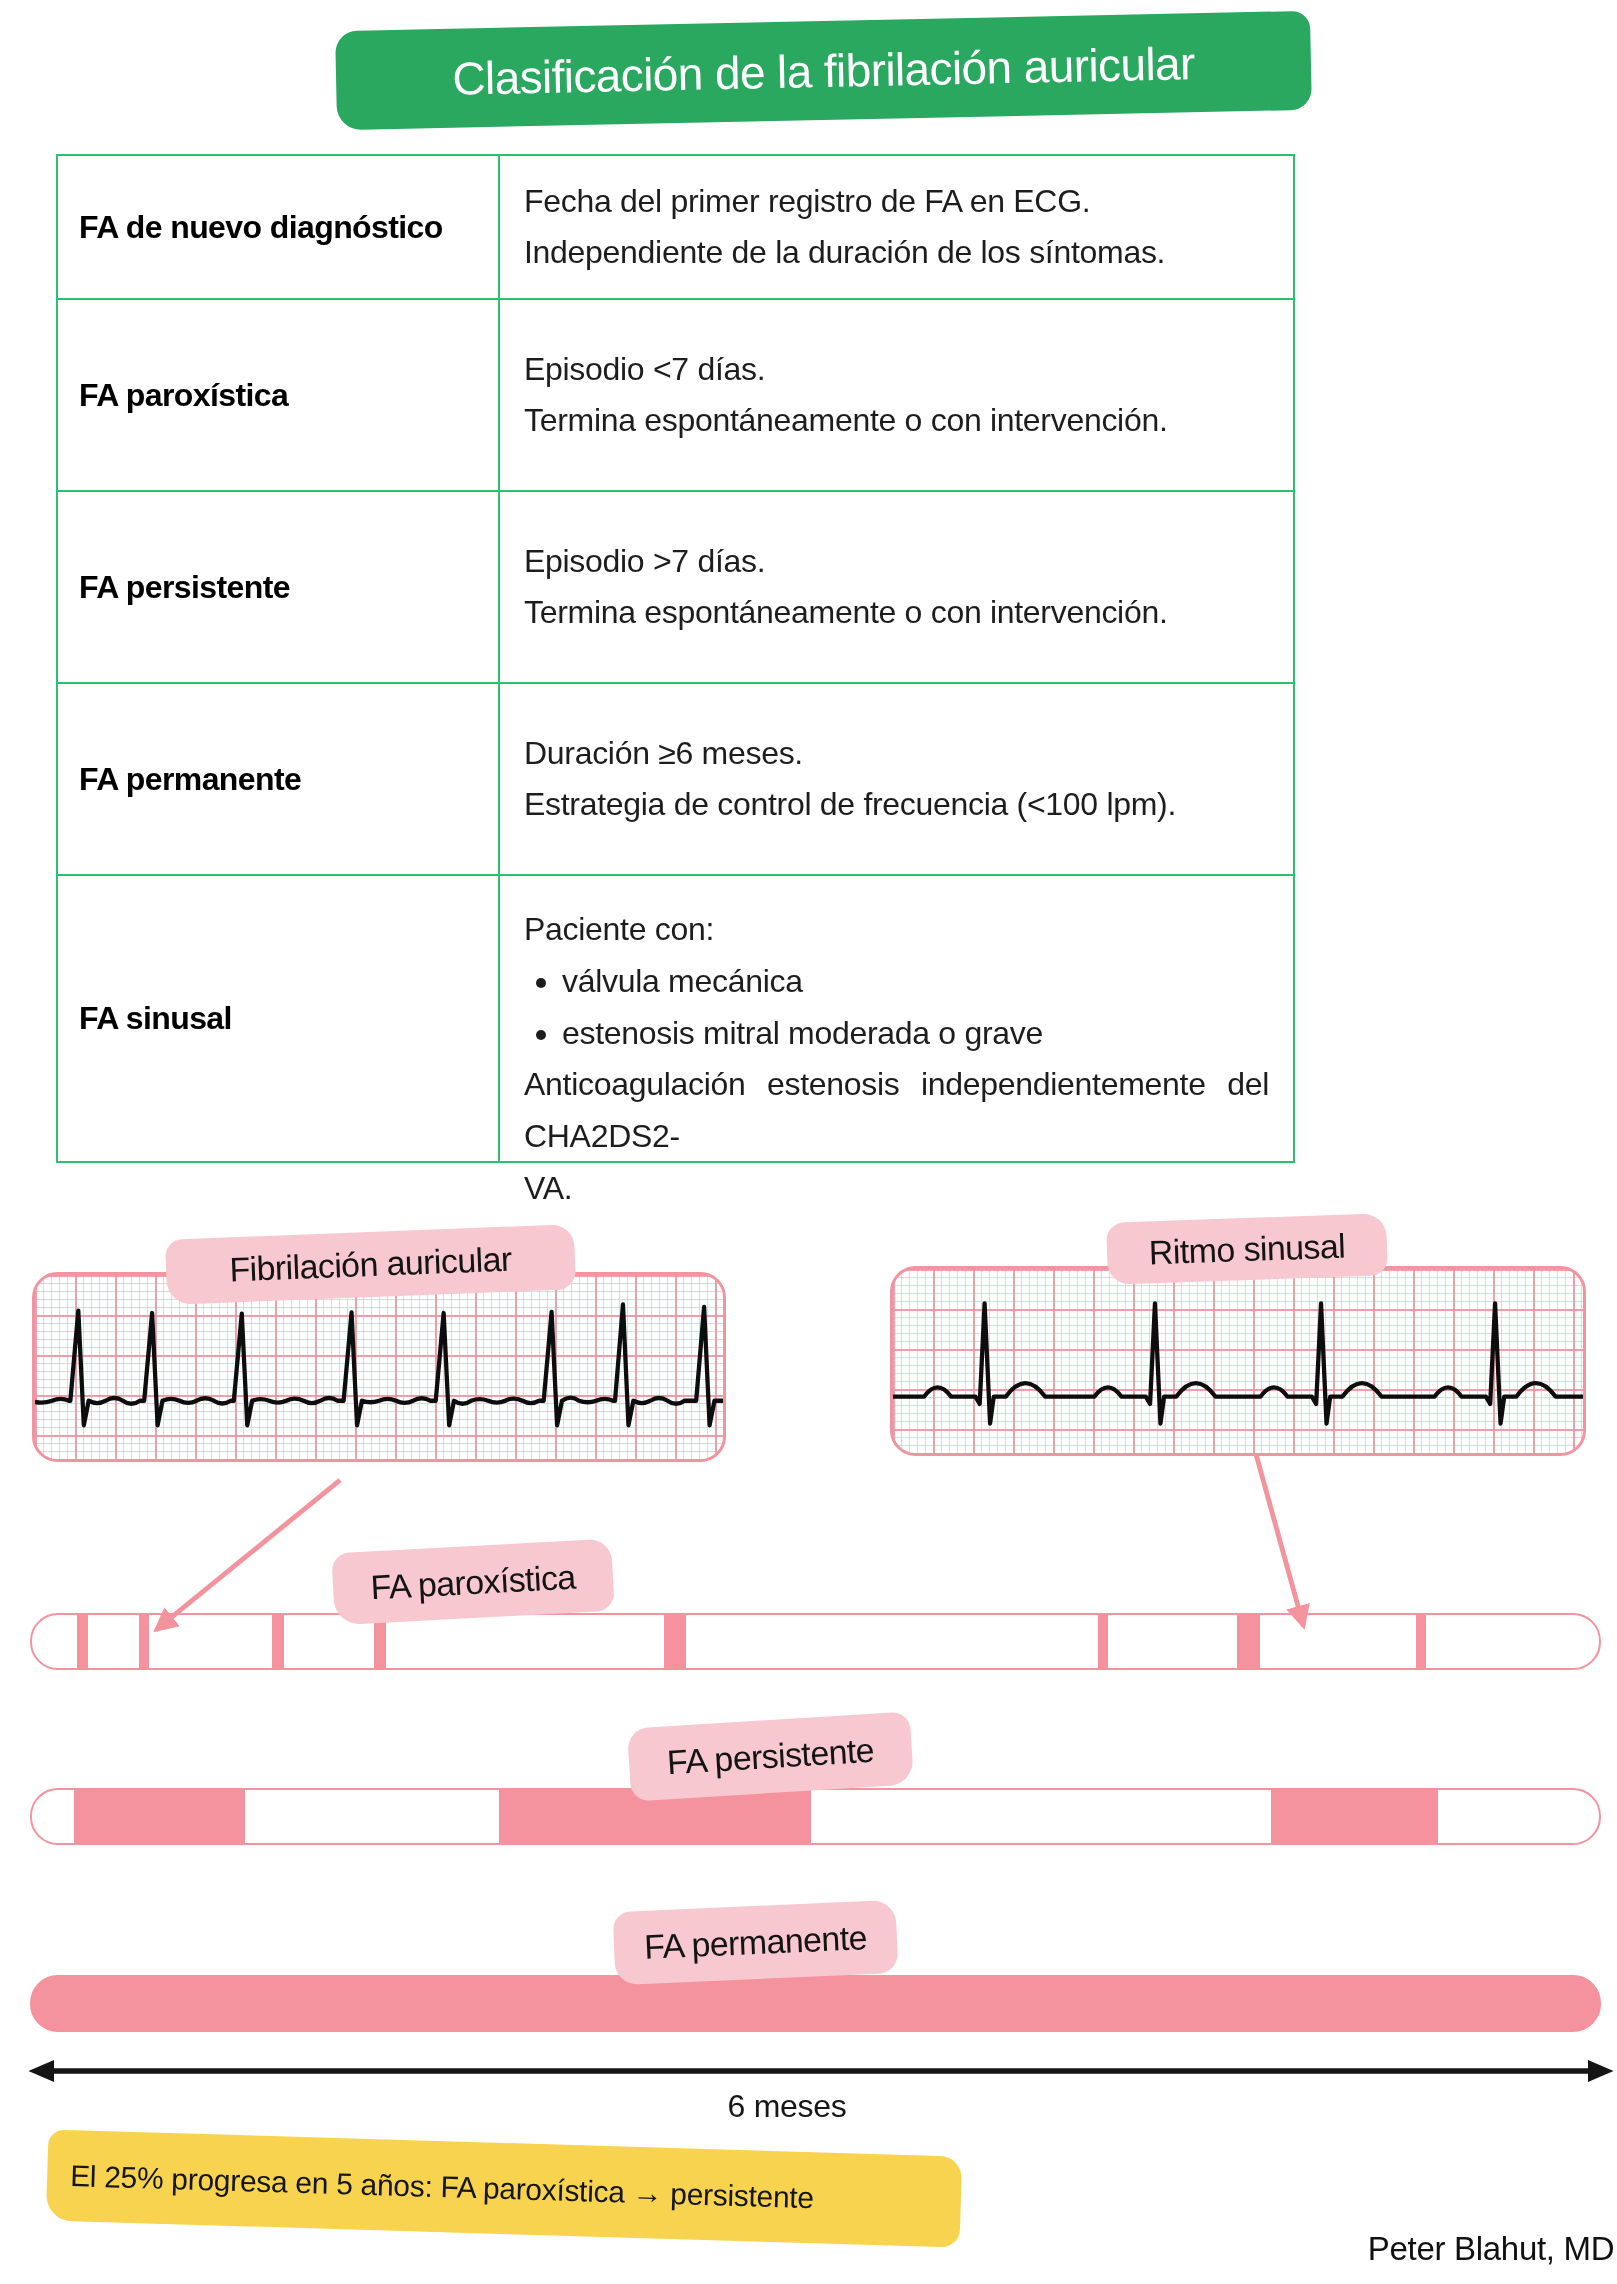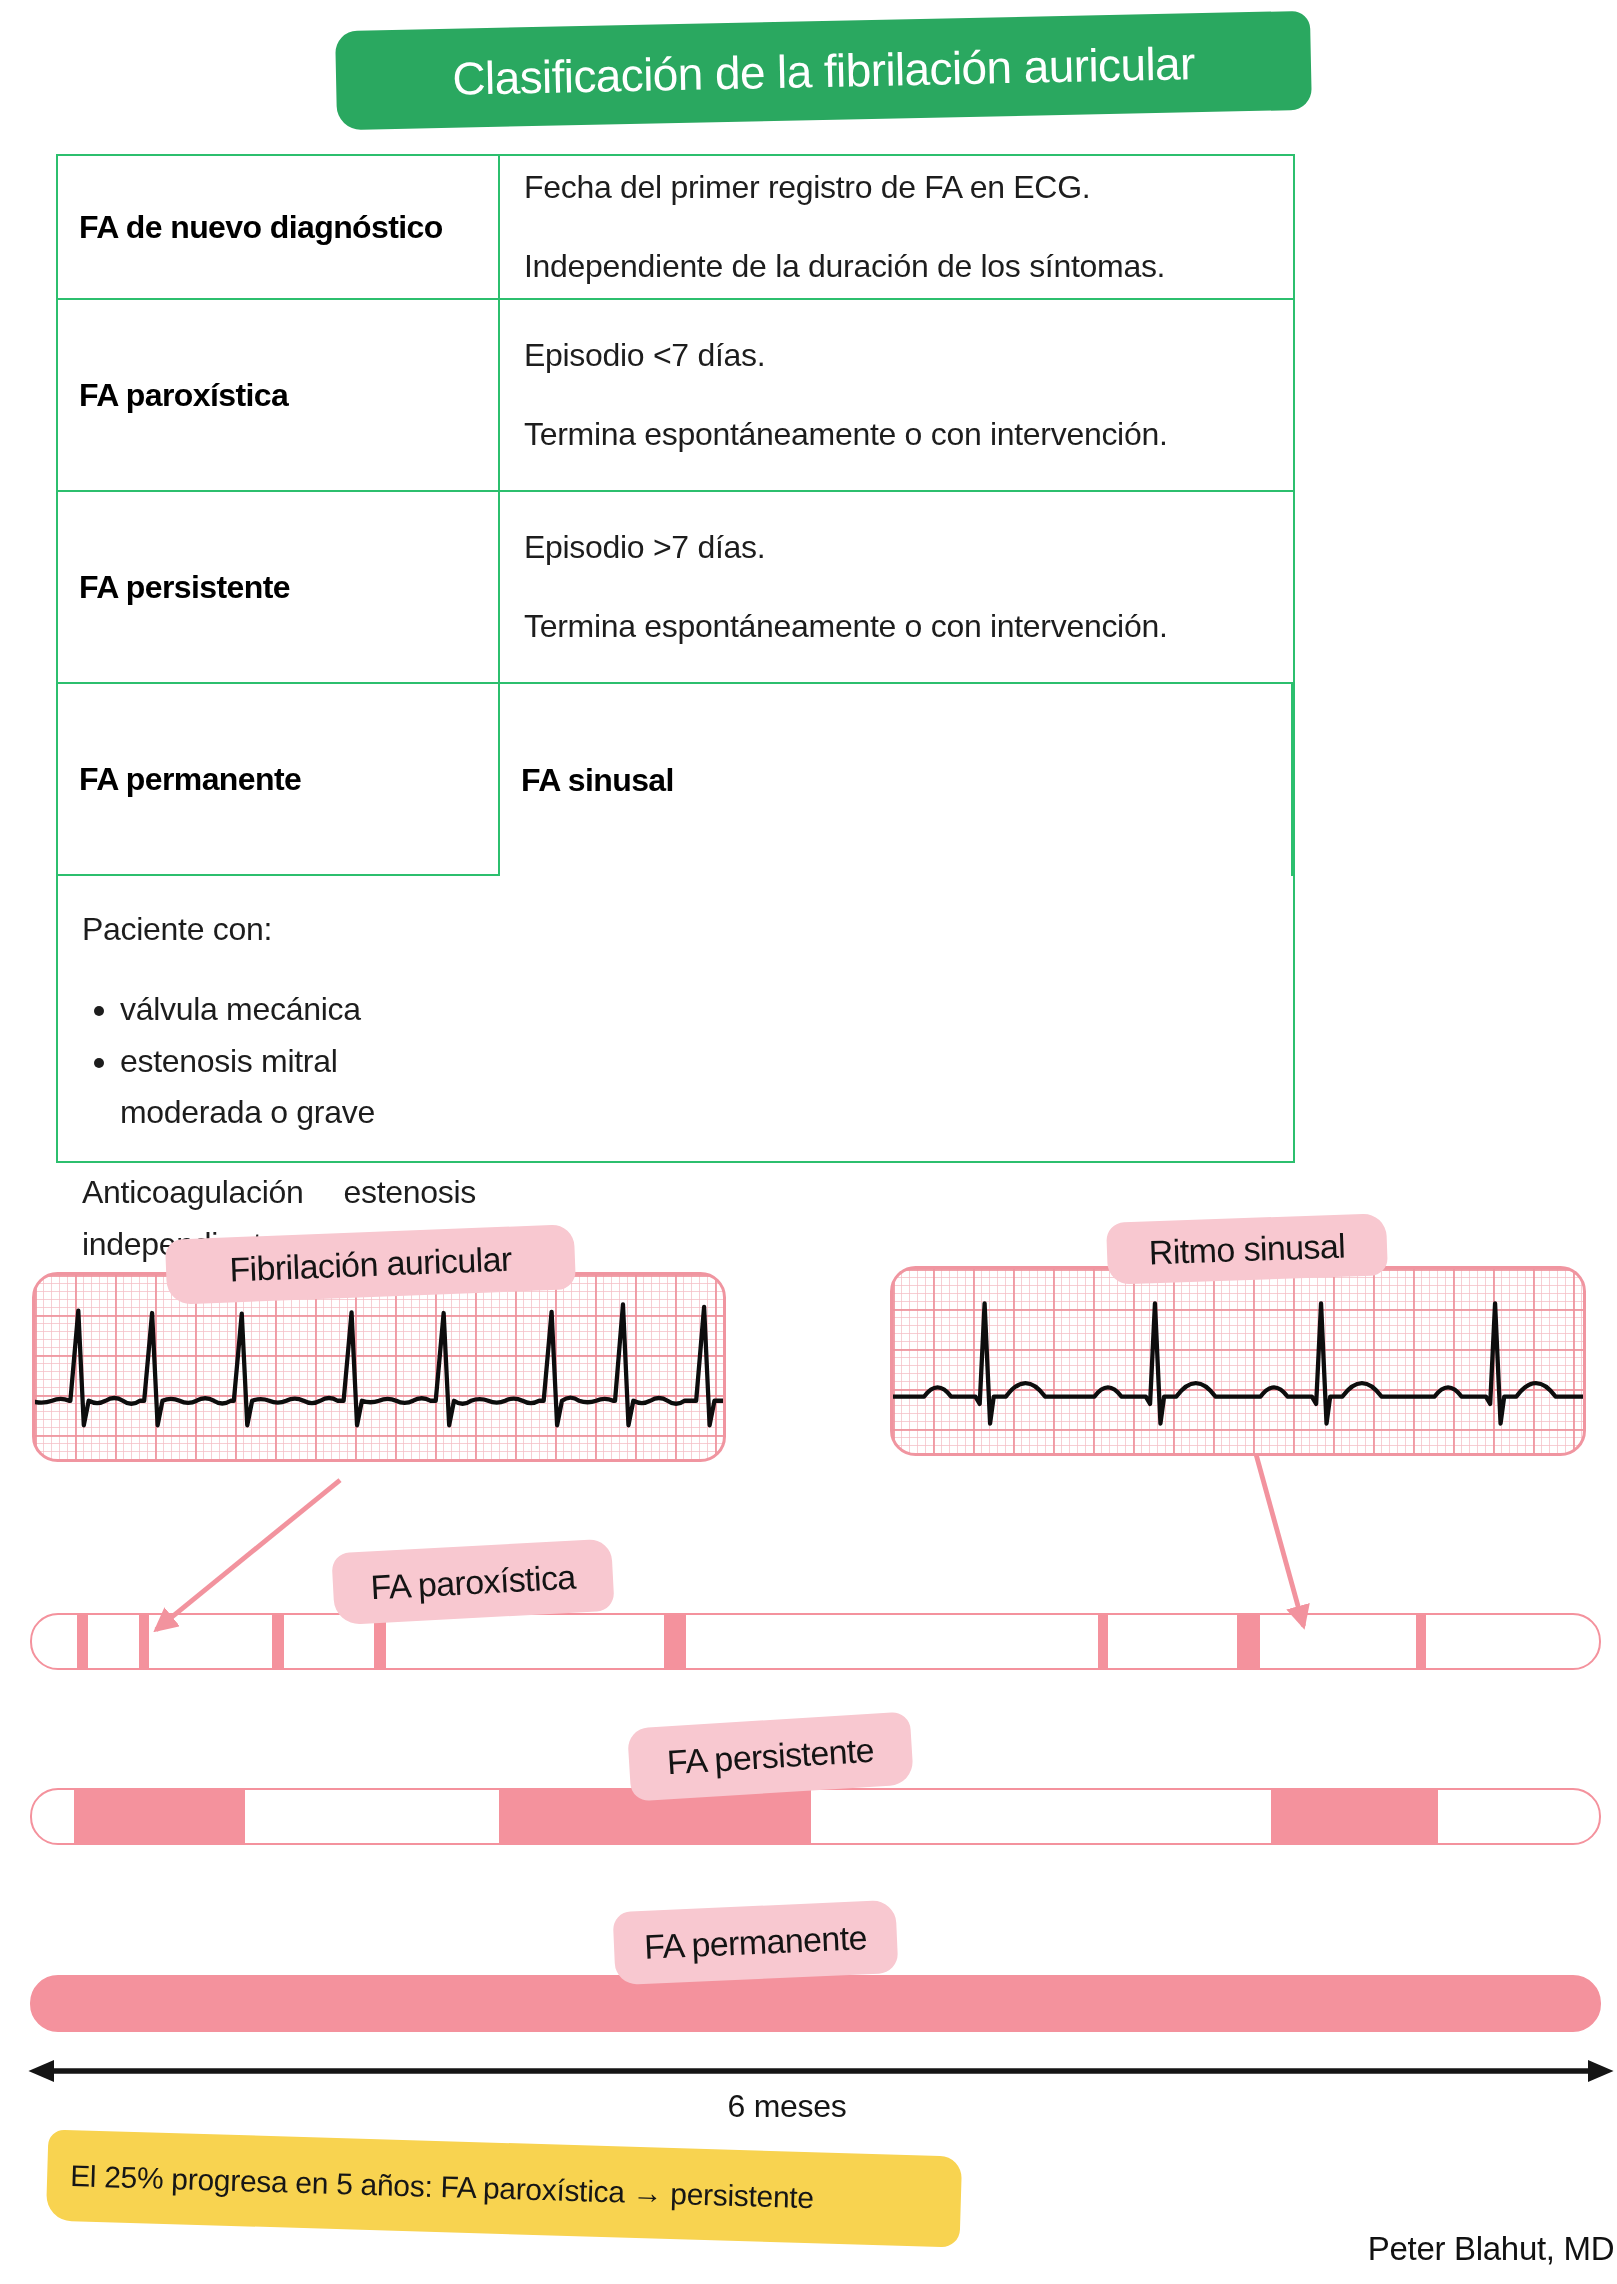--- a/index.html
+++ b/index.html
@@ -27,21 +27,21 @@
   .af-table{position:absolute;left:56px;top:154px;width:1239px;
     border:2.4px solid var(--tborder);display:grid;
     grid-template-columns:442px 1fr;
     grid-template-rows:144px 192px 192px 192px 285px;
     background:#fff;}
   .t-term{border-right:2.4px solid var(--tborder);border-bottom:2.4px solid var(--tborder);
     display:flex;align-items:center;padding-left:21px;
     font-weight:bold;font-size:32px;letter-spacing:-0.6px;color:#000;}
   .t-def{border-bottom:2.4px solid var(--tborder);
     display:flex;flex-direction:column;justify-content:center;
-    padding:0 24px;font-size:32px;line-height:1.6;letter-spacing:-0.3px;color:#1d1d1d;gap:28px;}
+    padding:0 24px;font-size:32px;line-height:1.6;letter-spacing:-0.3px;color:#1d1d1d;}
   .t-term.last,.t-def.last{border-bottom:none;}
   .t-def.topalign{justify-content:flex-start;padding-top:28px;line-height:1.62;}
   .t-bullets{list-style:disc;padding-left:38px;}
   .t-line.just{text-align:justify;text-align-last:justify;}
 
   
   .ecg{position:absolute;background:#fff;border:3.7px solid var(--paperline);
     border-radius:25.6px;overflow:hidden;
     background-image:
       repeating-linear-gradient(to right,  rgba(238,146,156,.85) 0 1.8px, transparent 1.8px 40px),
@@ -107,20 +107,24 @@
       <div class="t-line">Termina espontáneamente o con intervención.</div>
     </div>
 
     <div class="t-term">FA persistente</div>
     <div class="t-def">
       <div class="t-line">Episodio &gt;7 días.</div>
       <div class="t-line">Termina espontáneamente o con intervención.</div>
     </div>
 
     <div class="t-term">FA permanente</div>
+    <div class="t-def">
+      <div class="t-line">Duración ≥6 meses.</div>
+      <div class="t-line">Estrategia de control de frecuencia (&lt;100 lpm).</div>
+    </div>
 
     <div class="t-term last">FA sinusal</div>
     <div class="t-def last topalign">
       <div class="t-line">Paciente con:</div>
       <ul class="t-bullets">
         <li>válvula mecánica</li>
         <li>estenosis mitral moderada o grave</li>
       </ul>
       <div class="t-line just">Anticoagulación estenosis independientemente del CHA2DS2-</div>
       <div class="t-line">VA.</div>

